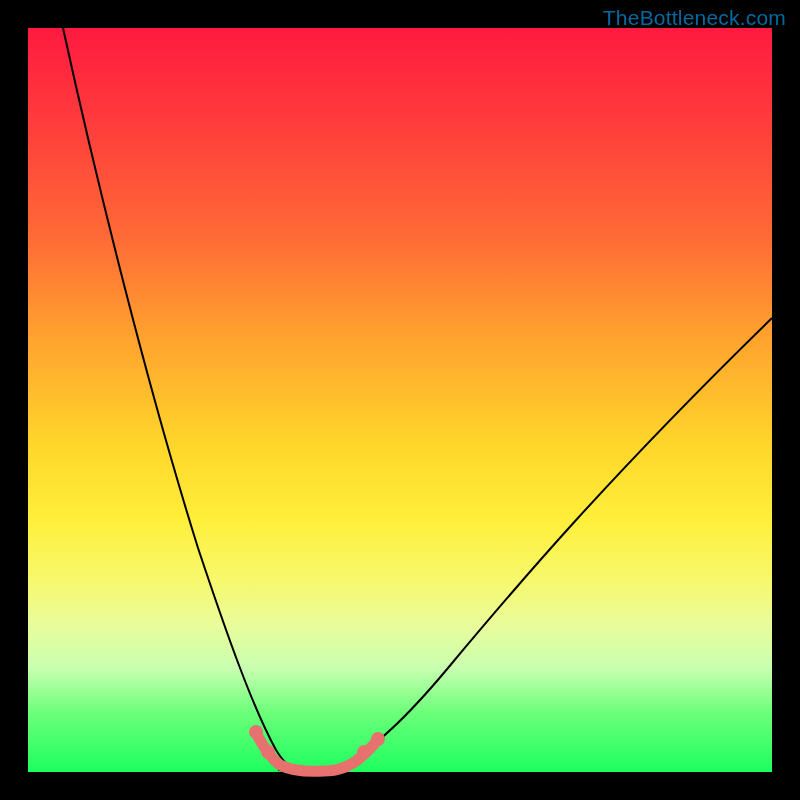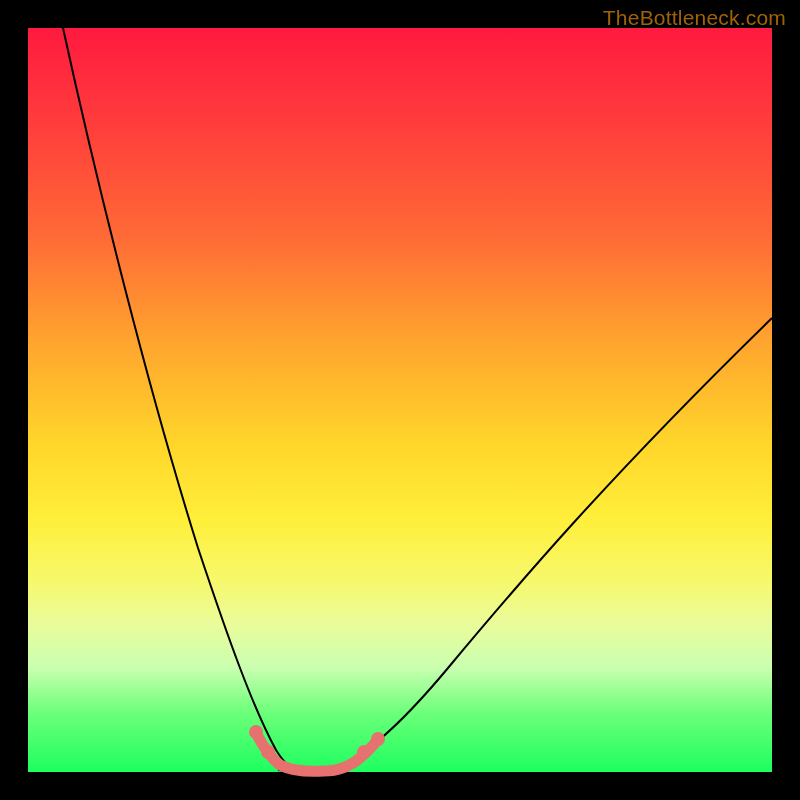--- a/index.html
+++ b/index.html
@@ -34,21 +34,21 @@
       #eafc9a 80%,
       #c9ffb0 86%,
       #6cff7a 92%,
       #1dff5e 100%
     );
   }
   .watermark {
     position: absolute;
     top: 6px;
     right: 14px;
-    color: #a16207;
+    color: #0369a1;
     font-size: 21px;
     font-weight: 500;
     letter-spacing: 0.2px;
     z-index: 5;
   }
   svg.curves {
     position: absolute;
     left: 0;
     top: 0;
     width: 744px;

